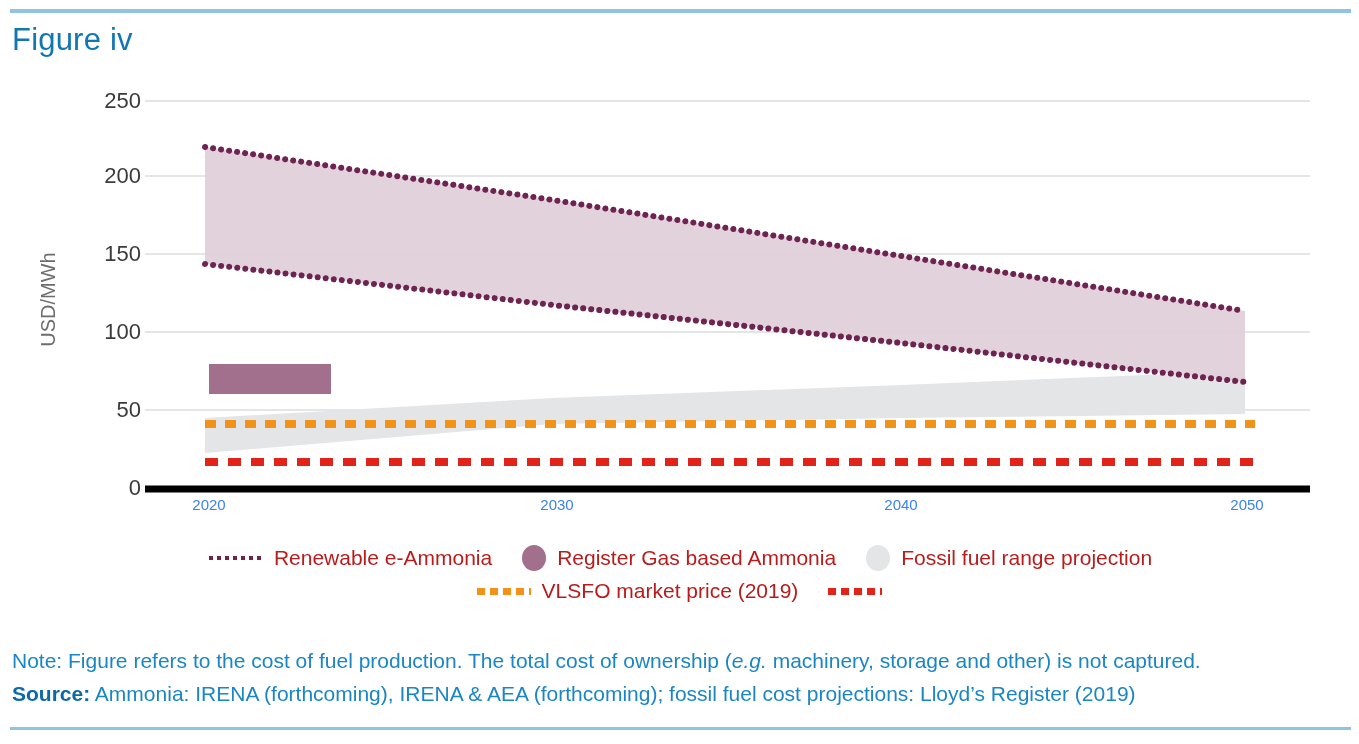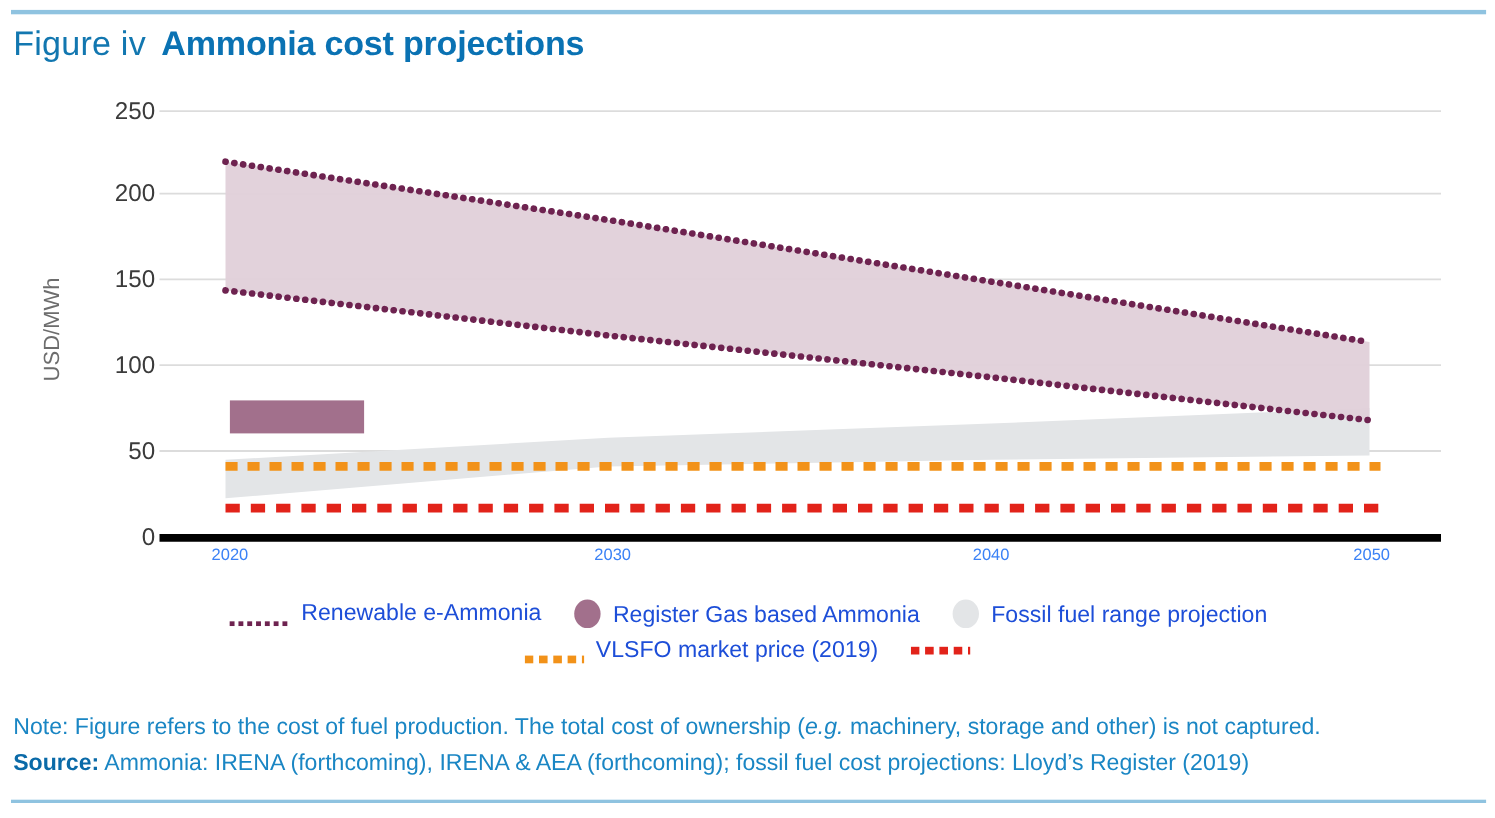--- a/index.html
+++ b/index.html
@@ -67,22 +67,22 @@
 
   
   .legend {
     position: absolute; left: 0; top: 545px; width: 1359px;
   }
   .legend-row {
     display: flex; justify-content: center; align-items: center;
     gap: 30px; margin-bottom: 8px;
   }
   .legend-item {
-    display: flex; align-items: flex-end; gap: 11px;
-    font-size: 21px; color: #1d4ed8; white-space: nowrap;
+    display: flex; align-items: center; gap: 11px;
+    font-size: 21px; color: #b91c1c; white-space: nowrap;
   }
   .sw-dot-line {
     width: 56px; height: 6px; display: block;
     background-image: radial-gradient(circle, #6e2350 50%, transparent 51%);
     background-size: 8px 6px; background-repeat: repeat-x;
   }
   .sw-circle {
     width: 24px; height: 26px; border-radius: 50%;
     background: #a2708c; display: block;
   }
@@ -112,21 +112,20 @@
   .note-line i { font-style: italic; }
   .src-label { font-weight: 700; color: #0a6aa8; }
 </style>
 </head>
 <body>
 
 <div class="rule-top"></div>
 
 <div class="title-row">
   <span class="fig-label">Figure iv</span>
-  <span class="fig-title">Ammonia cost projections</span>
 </div>
 
 <div class="chart">
 
   <div class="ylabel">USD/MWh</div>
 
   <div class="ytick" style="top:13px">250</div>
   <div class="ytick" style="top:88px">200</div>
   <div class="ytick" style="top:166px">150</div>
   <div class="ytick" style="top:244px">100</div>

